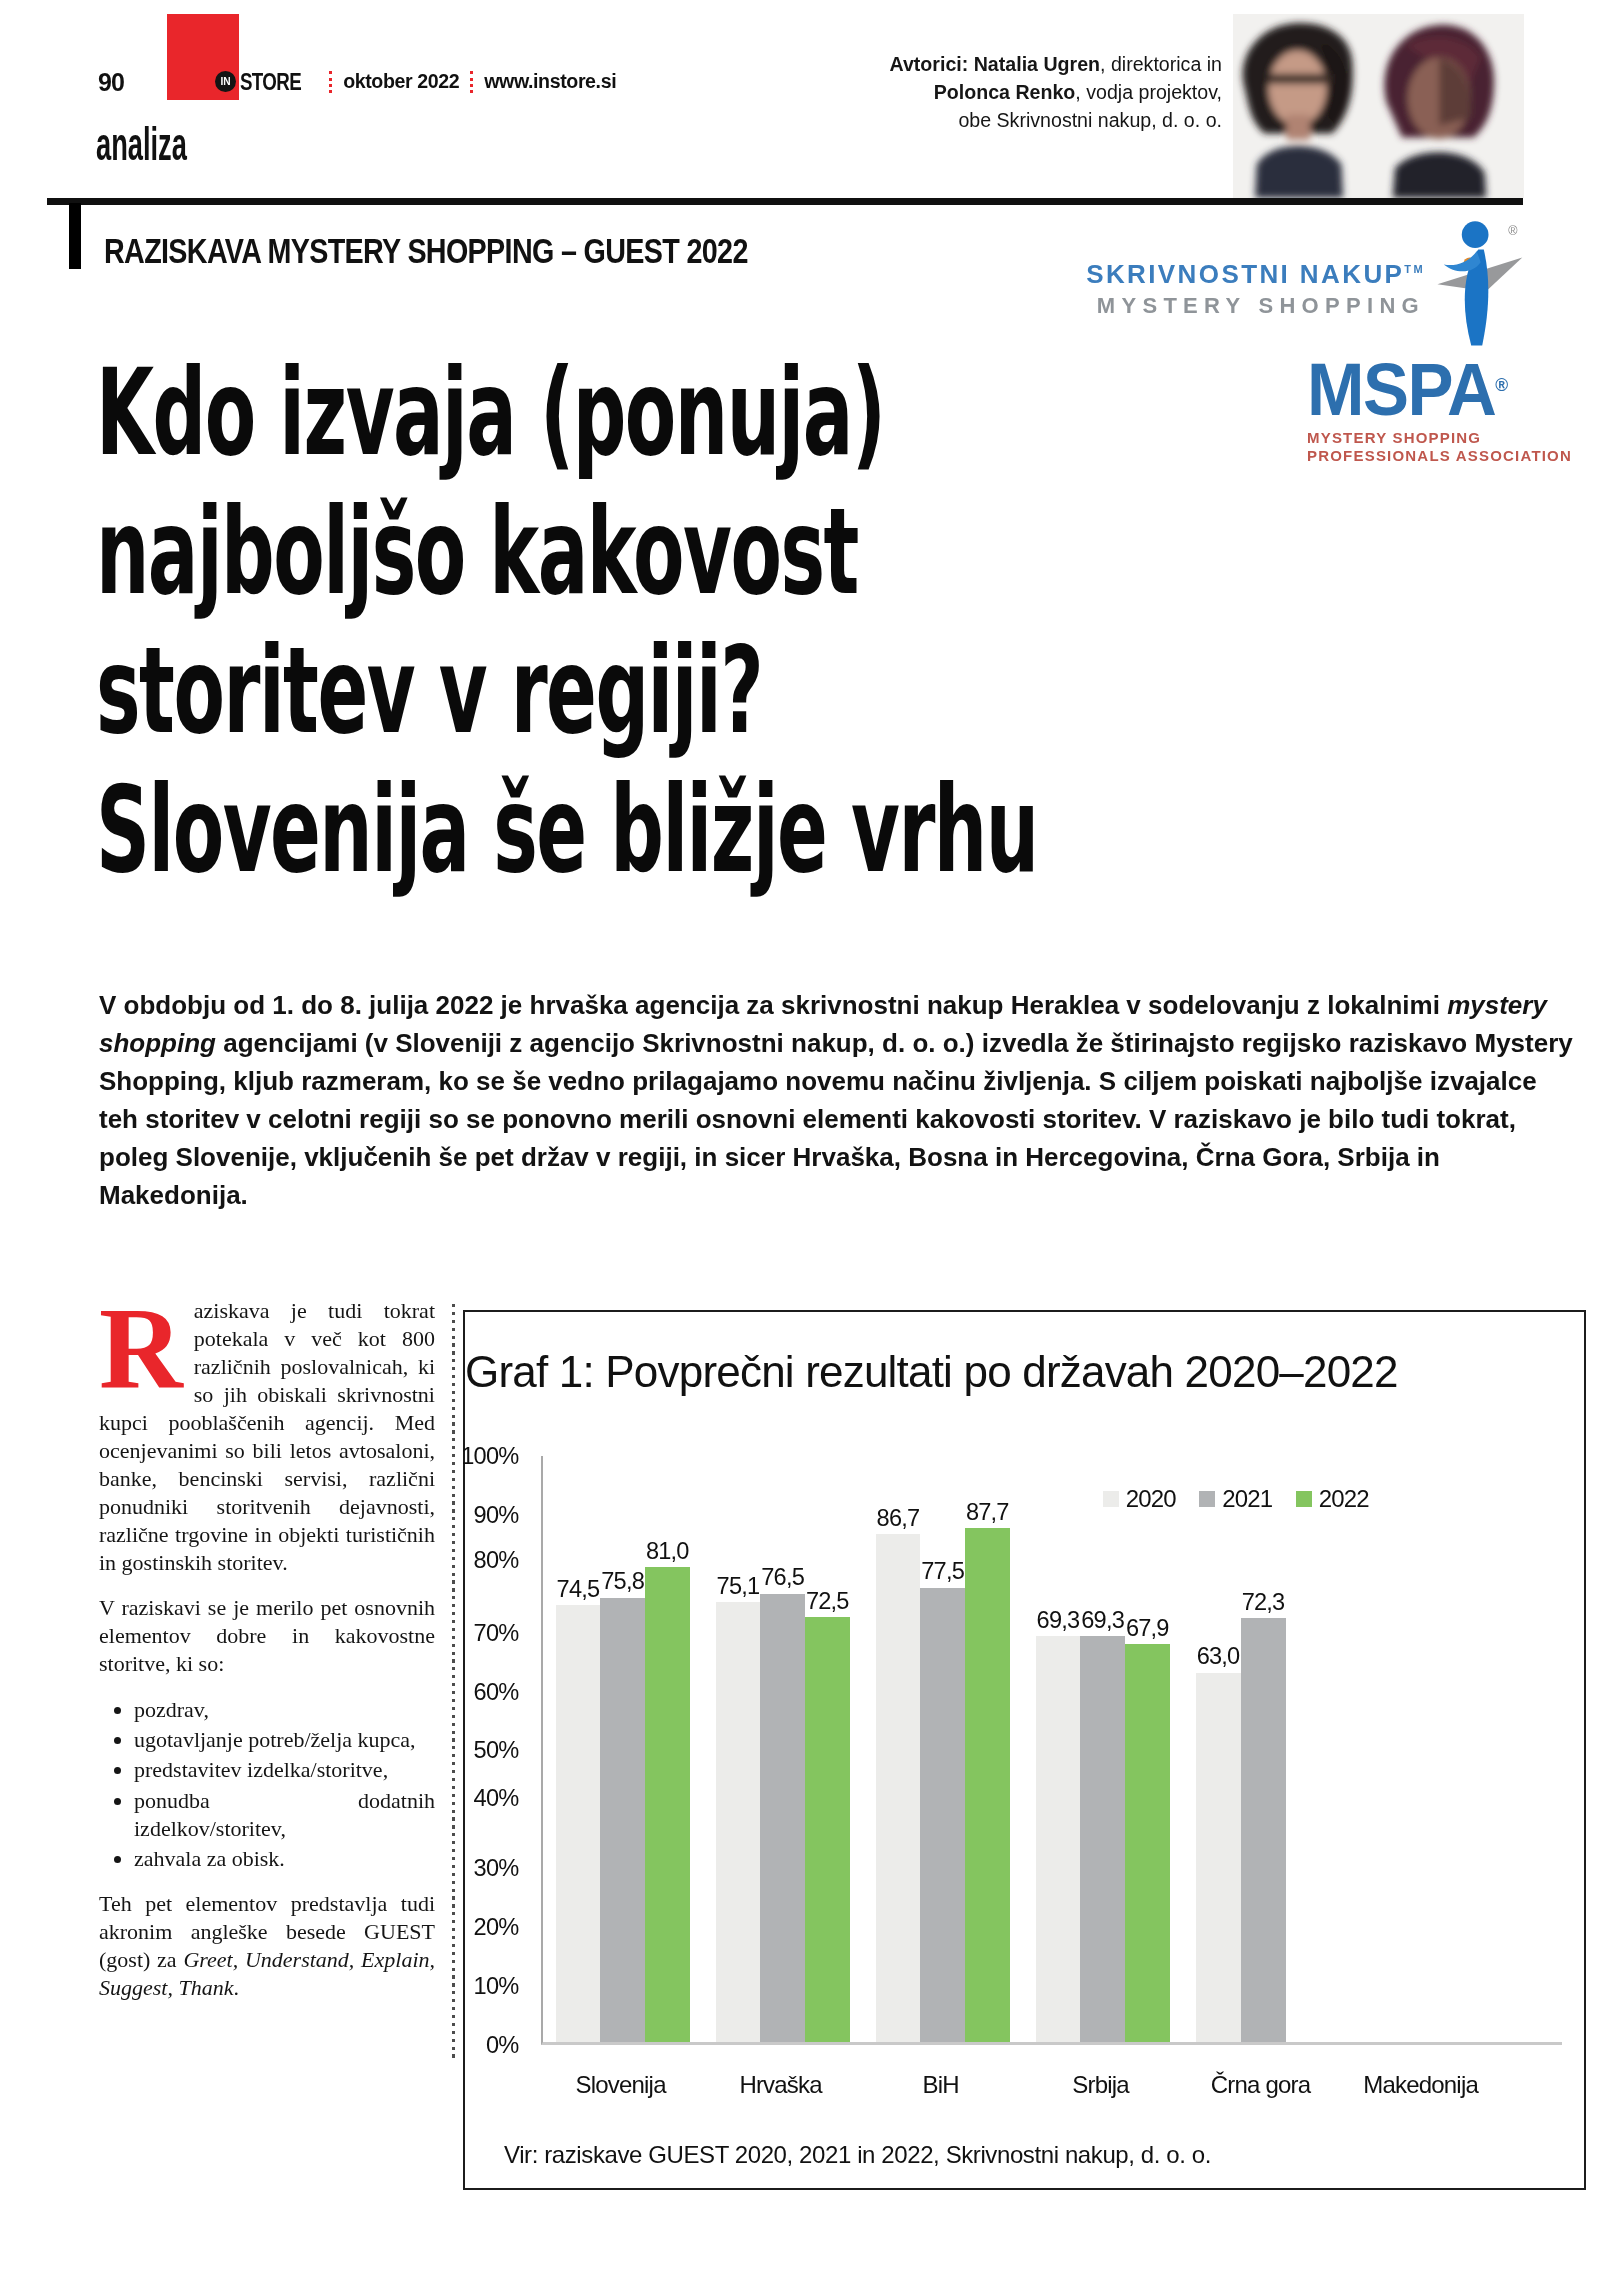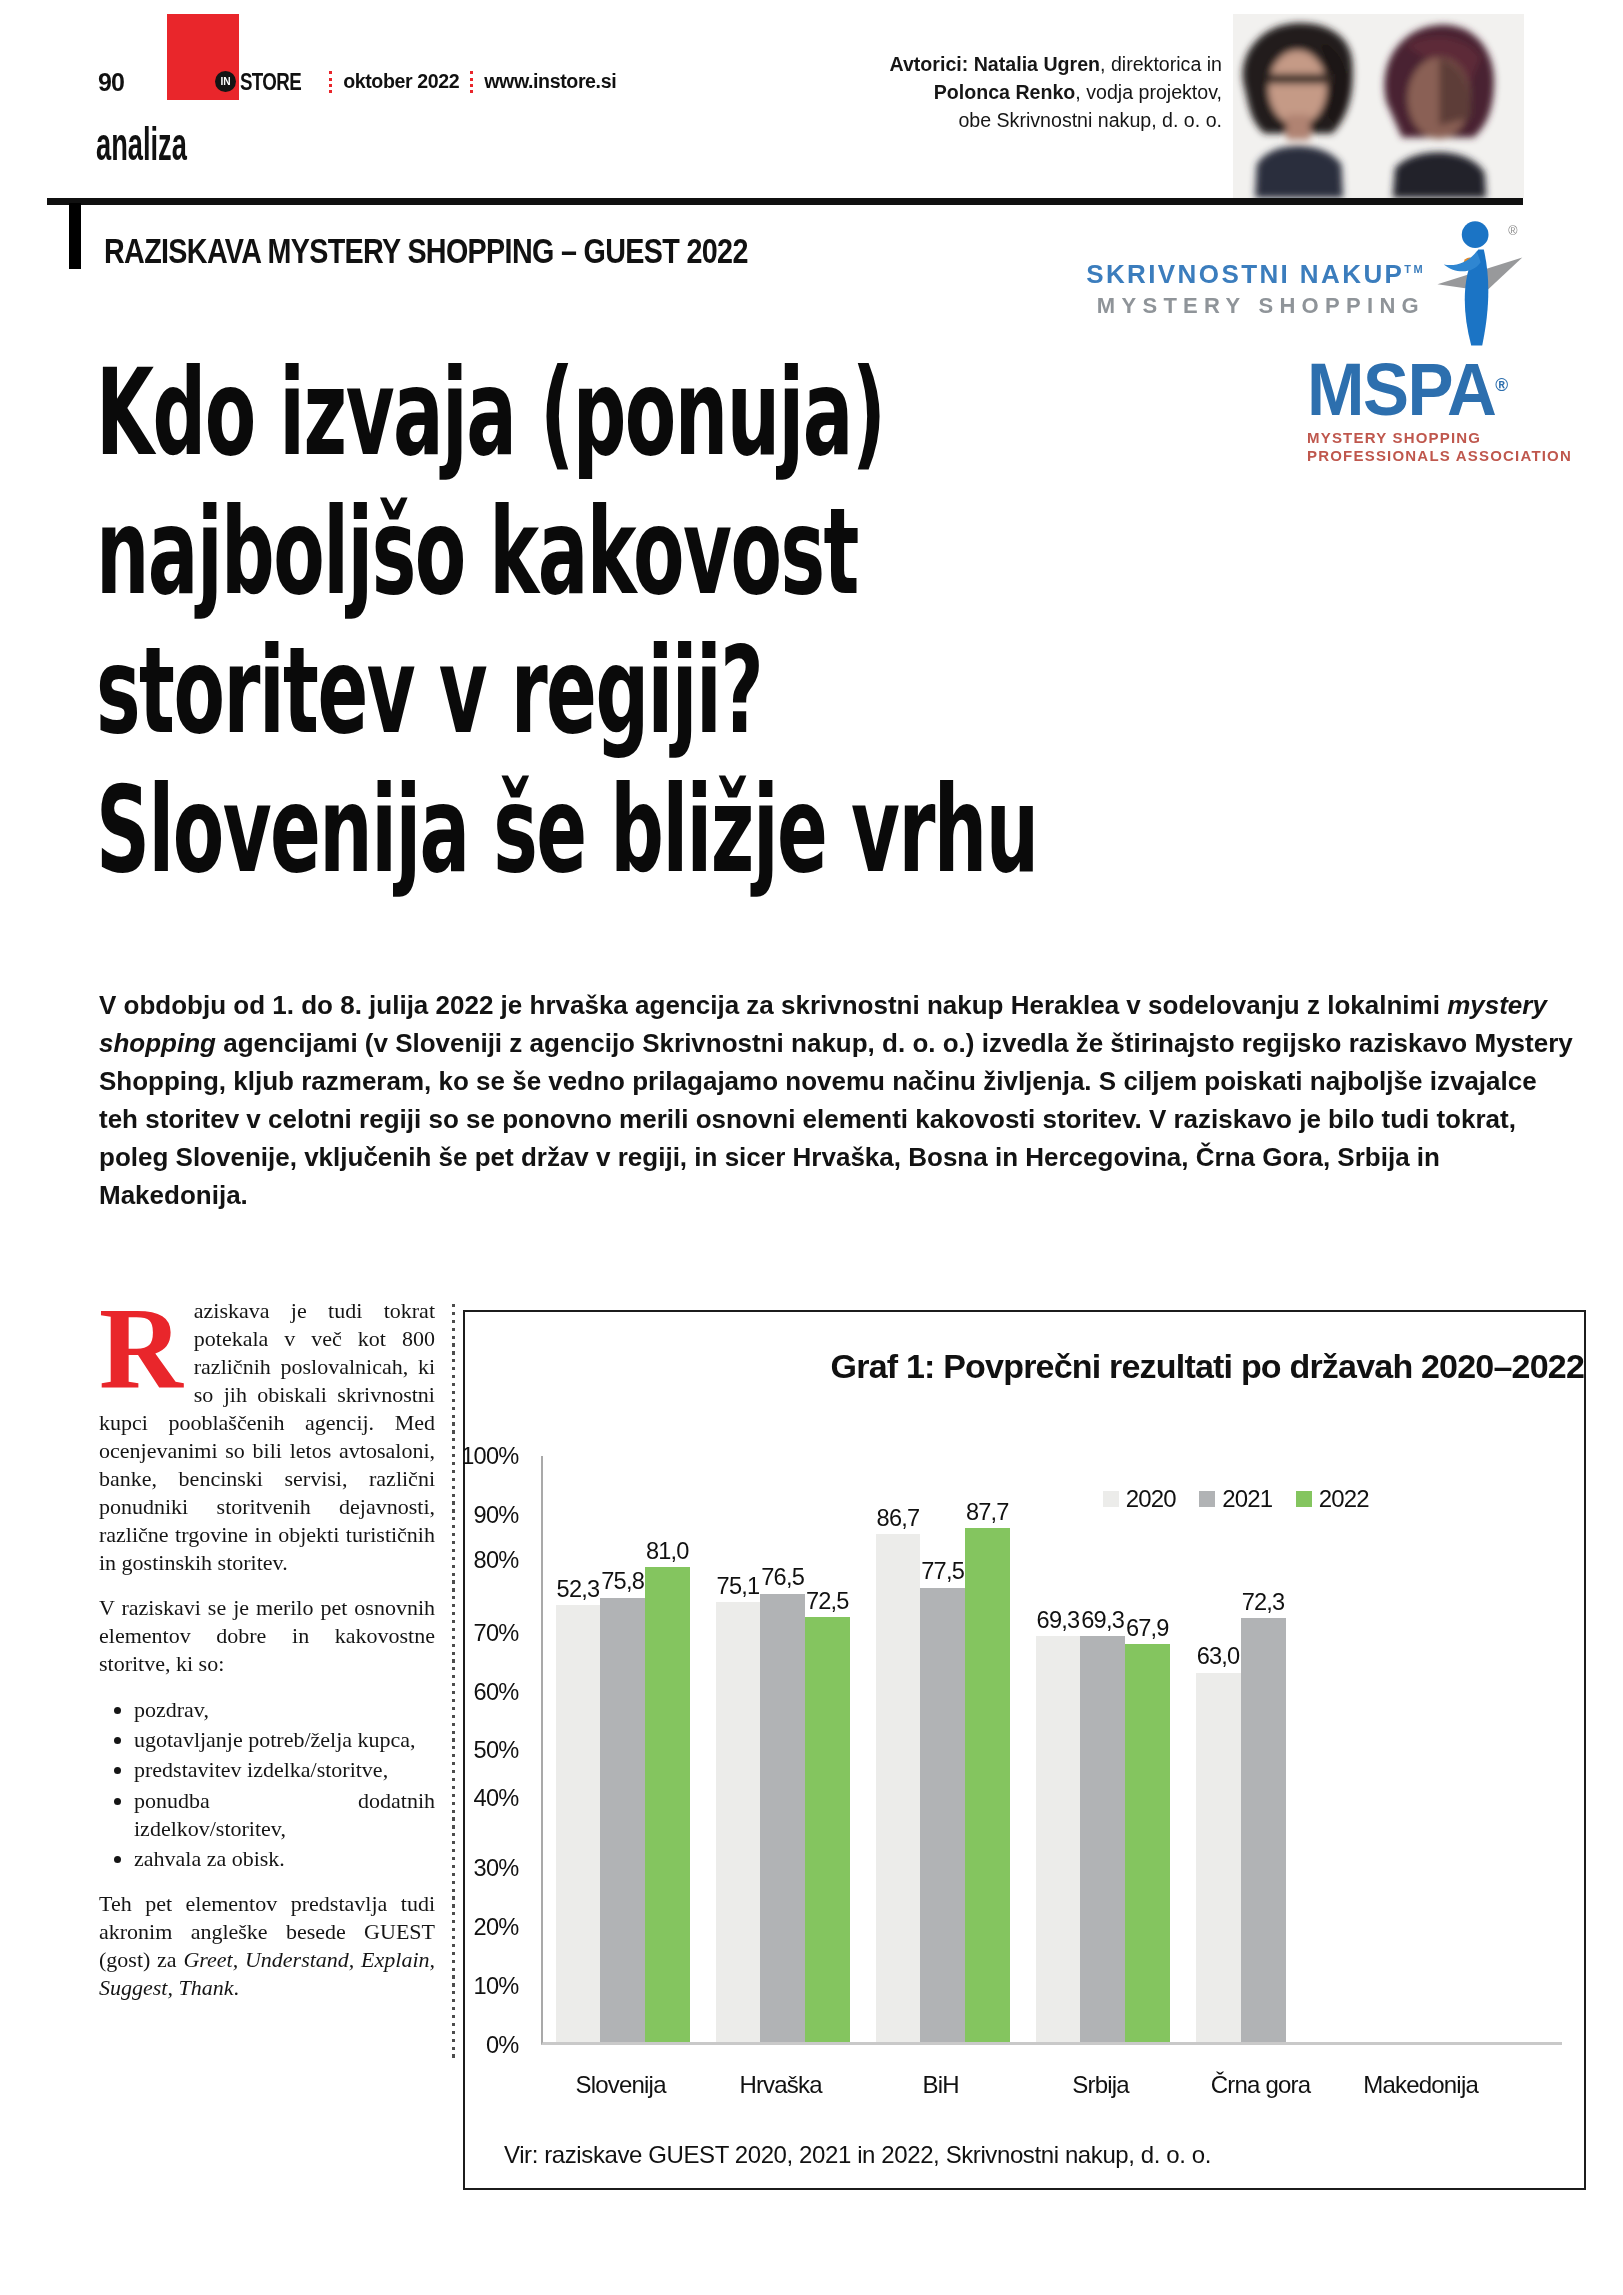--- a/index.html
+++ b/index.html
@@ -56,21 +56,21 @@
   .dropcap{float:left;font-size:116px;line-height:86px;font-weight:bold;color:#e9262b;
            margin:7.9px 11px 0 0;font-family:"Liberation Serif",serif}
   .column p{margin:0 0 17.3px 0}
   .column ul{margin:4.7px 0 17.3px 0;padding-left:35px}
   .column li{margin-bottom:2.4px}
   .dotdiv{left:452px;top:1304px;width:3.1px;height:754px;
           background-image:repeating-linear-gradient(to bottom,#4d4d4d 0 3.1px,transparent 3.1px 7.9px)}
 
   
   .chartbox{left:463px;top:1310px;width:1123px;height:880px;border:2.4px solid #1c1c1c;background:#fff;box-sizing:border-box}
-  .ctitle{position:absolute;left:0;top:35px;width:100%;text-align:right;font-size:34px;font-weight:700;letter-spacing:-0.8px}
+  .ctitle{position:absolute;left:0;top:35px;width:100%;text-align:left;font-size:44px;font-weight:400;letter-spacing:-0.8px}
   .yaxis{position:absolute;left:0;top:144px;width:66px;height:589px}
   .ytick{position:absolute;right:12.6px;transform:translateY(-50%);font-size:23.6px;letter-spacing:-0.8px;white-space:nowrap}
   .plot{position:absolute;left:76px;top:144px;width:1021px;height:589px;box-sizing:border-box;
         border-left:2.4px solid #a9a9a9;border-bottom:3.1px solid #c9c9c9;
         display:flex;align-items:flex-end;gap:26px;padding-left:12.6px}
   .group{display:flex;width:134px;height:100%;align-items:flex-end}
   .barwrap{display:flex;flex-direction:column;justify-content:flex-end;align-items:center;height:100%;width:45px}
   .barlabel{font-size:23.6px;letter-spacing:-0.8px;margin-bottom:2.4px;white-space:nowrap}
   .bar{width:100%}
   .cats{position:absolute;left:76px;top:759px;width:1021px;display:flex;gap:26px;padding-left:12.6px;box-sizing:border-box}
@@ -202,21 +202,21 @@
       <div class="ytick" style="top: 294px;">50%</div>
       <div class="ytick" style="top: 342px;">40%</div>
       <div class="ytick" style="top: 412px;">30%</div>
       <div class="ytick" style="top: 471px;">20%</div>
       <div class="ytick" style="top: 530px;">10%</div>
       <div class="ytick" style="top: 589px;">0%</div>
     </div>
   <div class="plot">
       <div class="group">
         <div class="barwrap">
-          <div class="barlabel">52,3</div>
+          <div class="barlabel">74,5</div>
           <div class="bar" style="height: 74.5%; background: rgb(236, 236, 234);"></div>
         </div>
         <div class="barwrap">
           <div class="barlabel">75,8</div>
           <div class="bar" style="height: 75.8%; background: rgb(177, 179, 181);"></div>
         </div>
         <div class="barwrap">
           <div class="barlabel">81,0</div>
           <div class="bar" style="height: 81%; background: rgb(132, 197, 95);"></div>
         </div>

